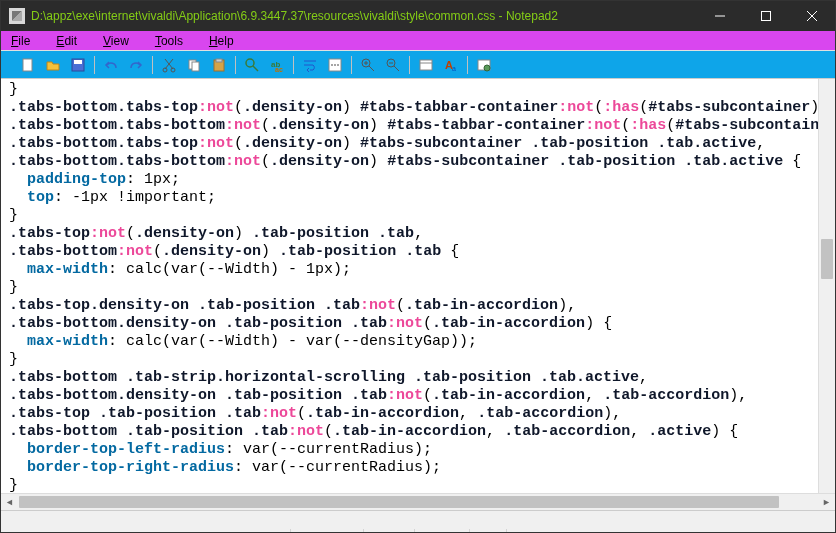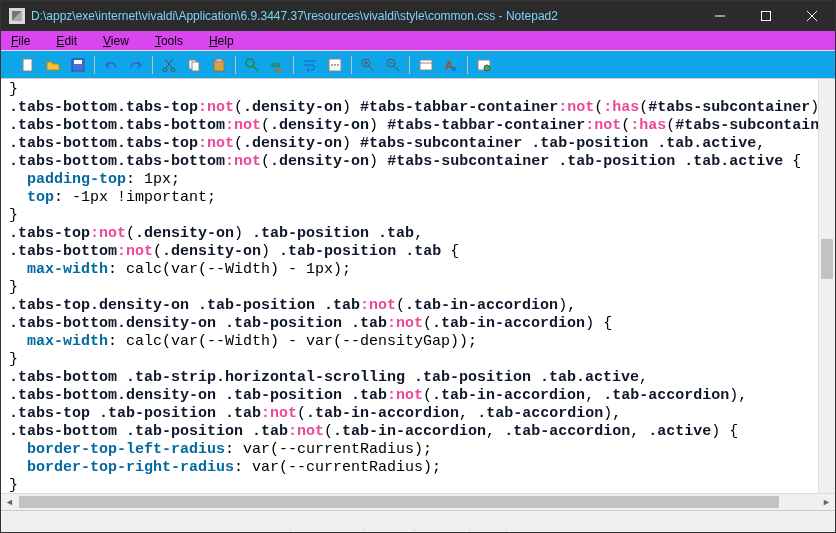--- a/index.html
+++ b/index.html
@@ -9,21 +9,21 @@
     background: #fff;
     width: 836px;
     height: 533px;
     overflow: hidden;
     display: flex;
     flex-direction: column;
     border: 1px solid #333;
   }
   .titlebar {
     background: #2b2b2b;
-    color: #7dd3fc;
+    color: #84cc16;
     height: 30px;
     display: flex;
     align-items: center;
     padding-left: 8px;
   }
   .titlebar .appicon {
     width: 16px; height: 16px;
     background: #d9d9d9;
     margin-right: 6px;
     position: relative;

